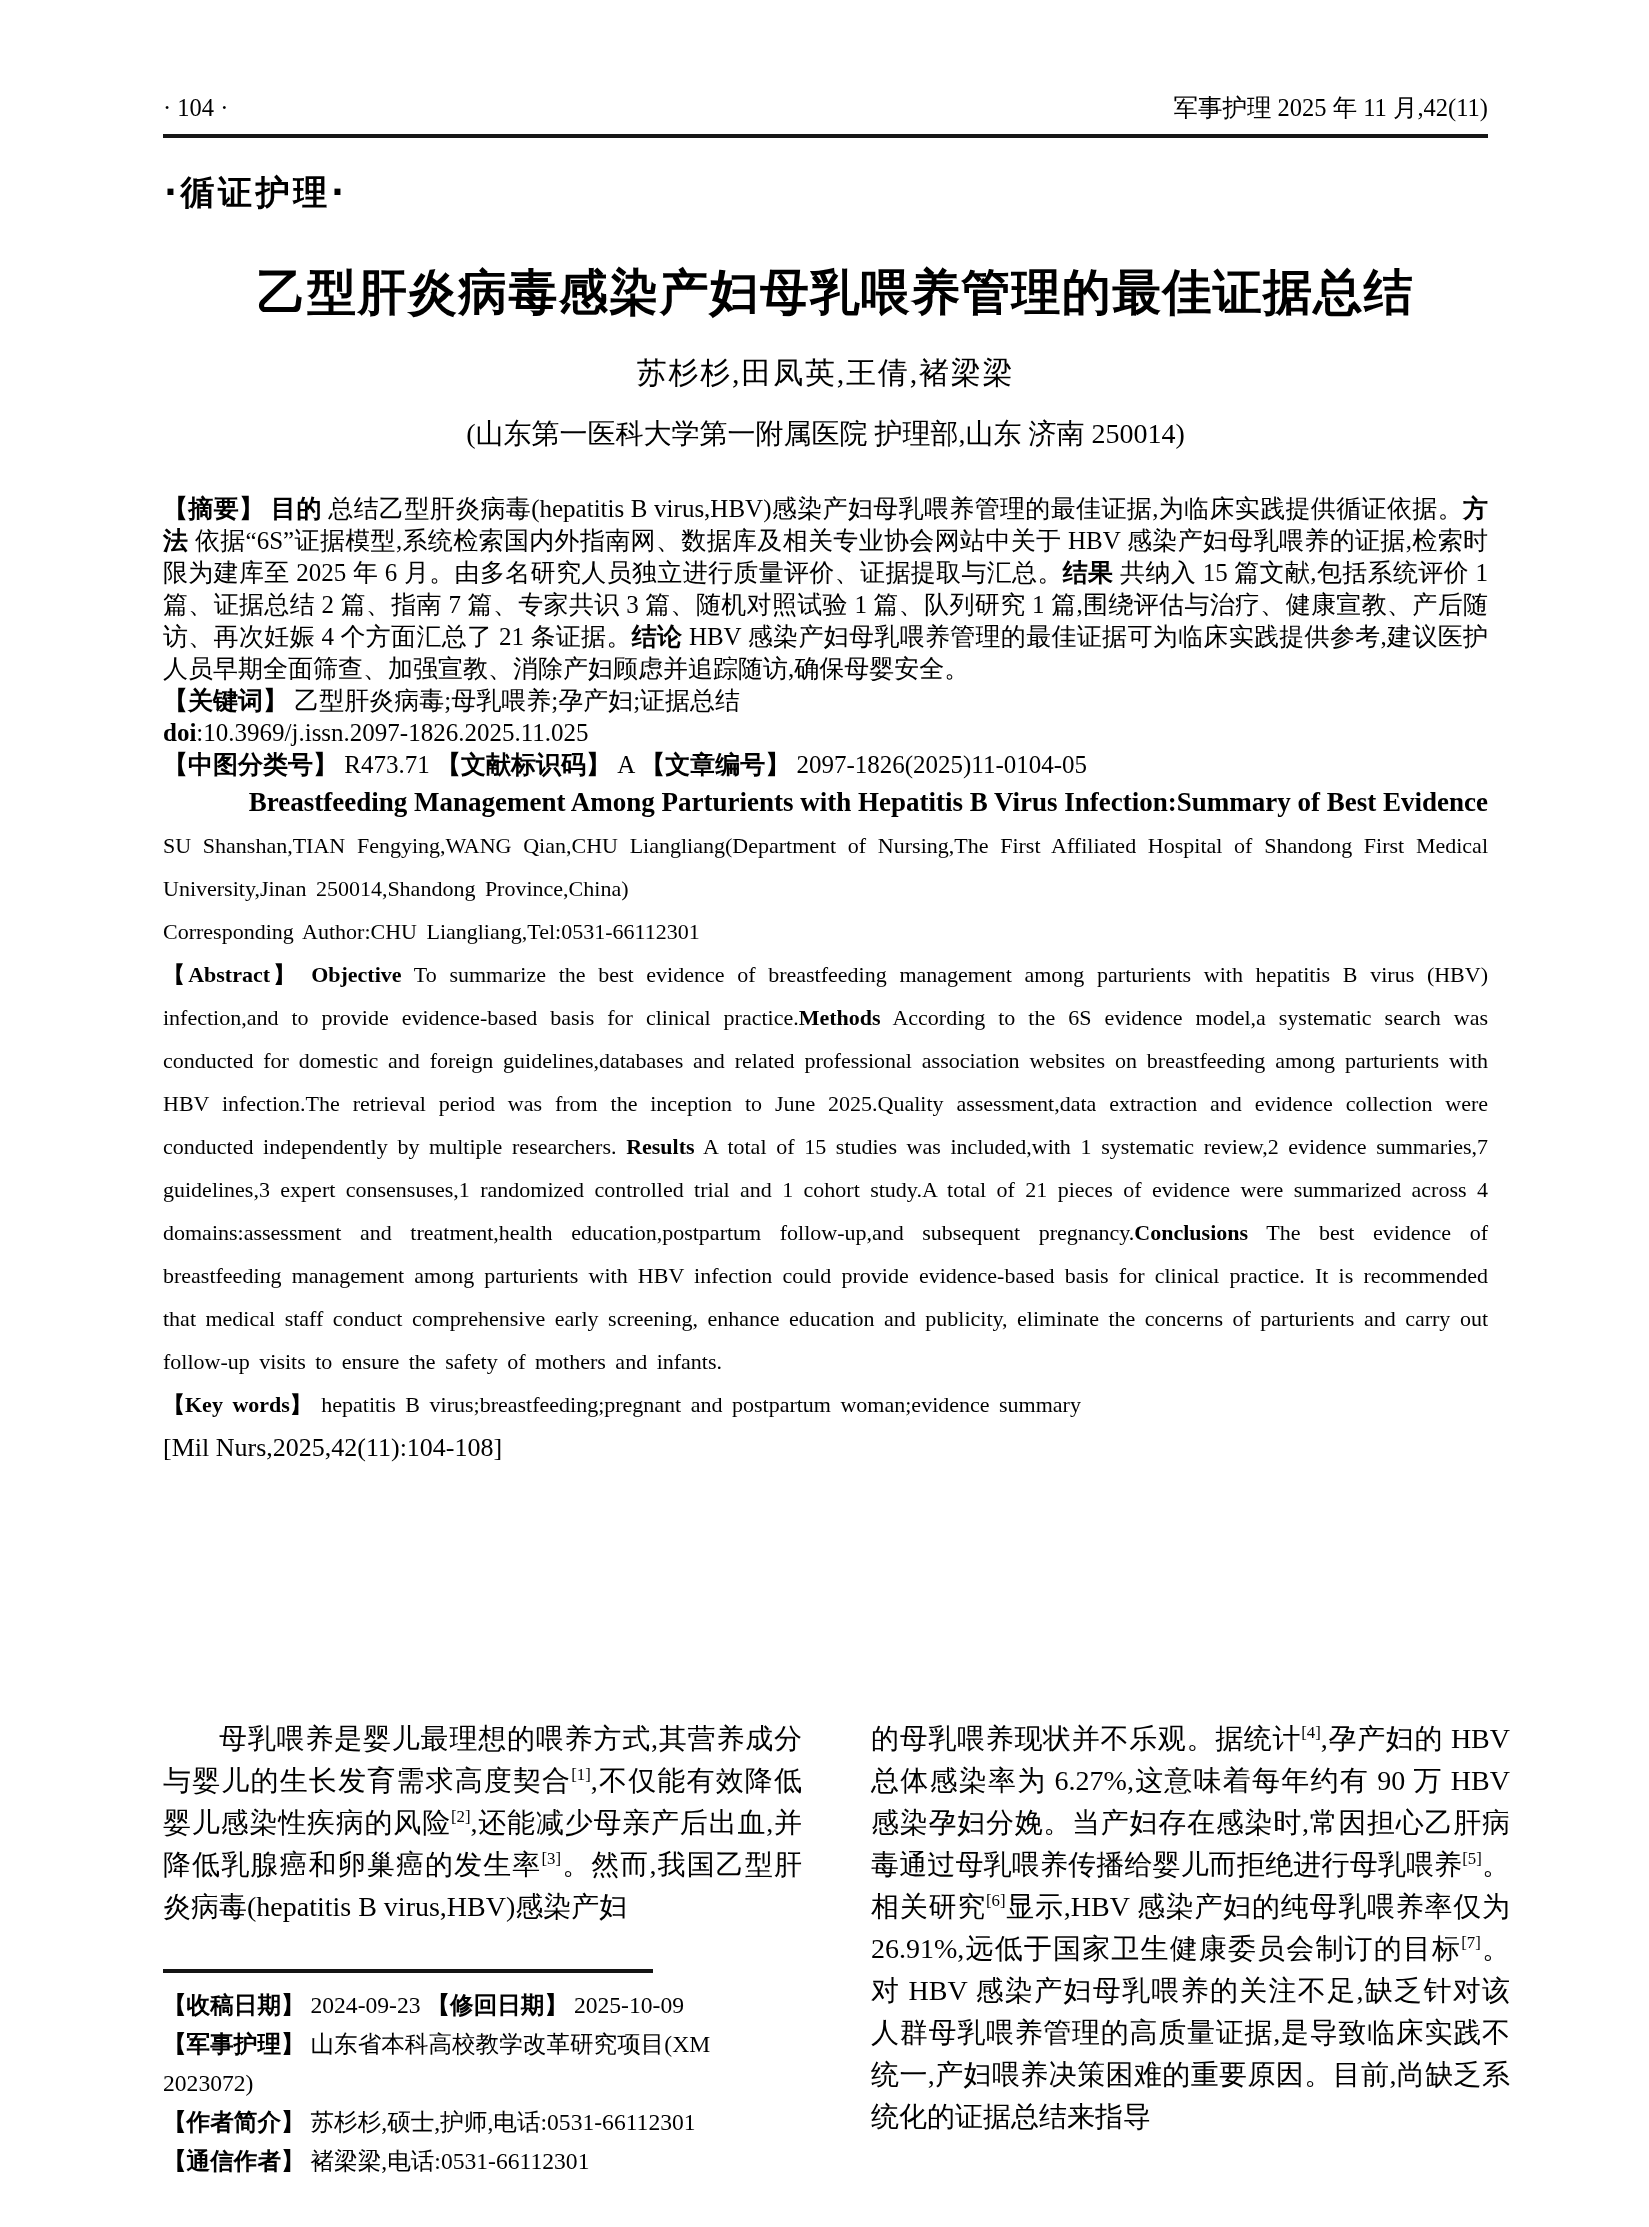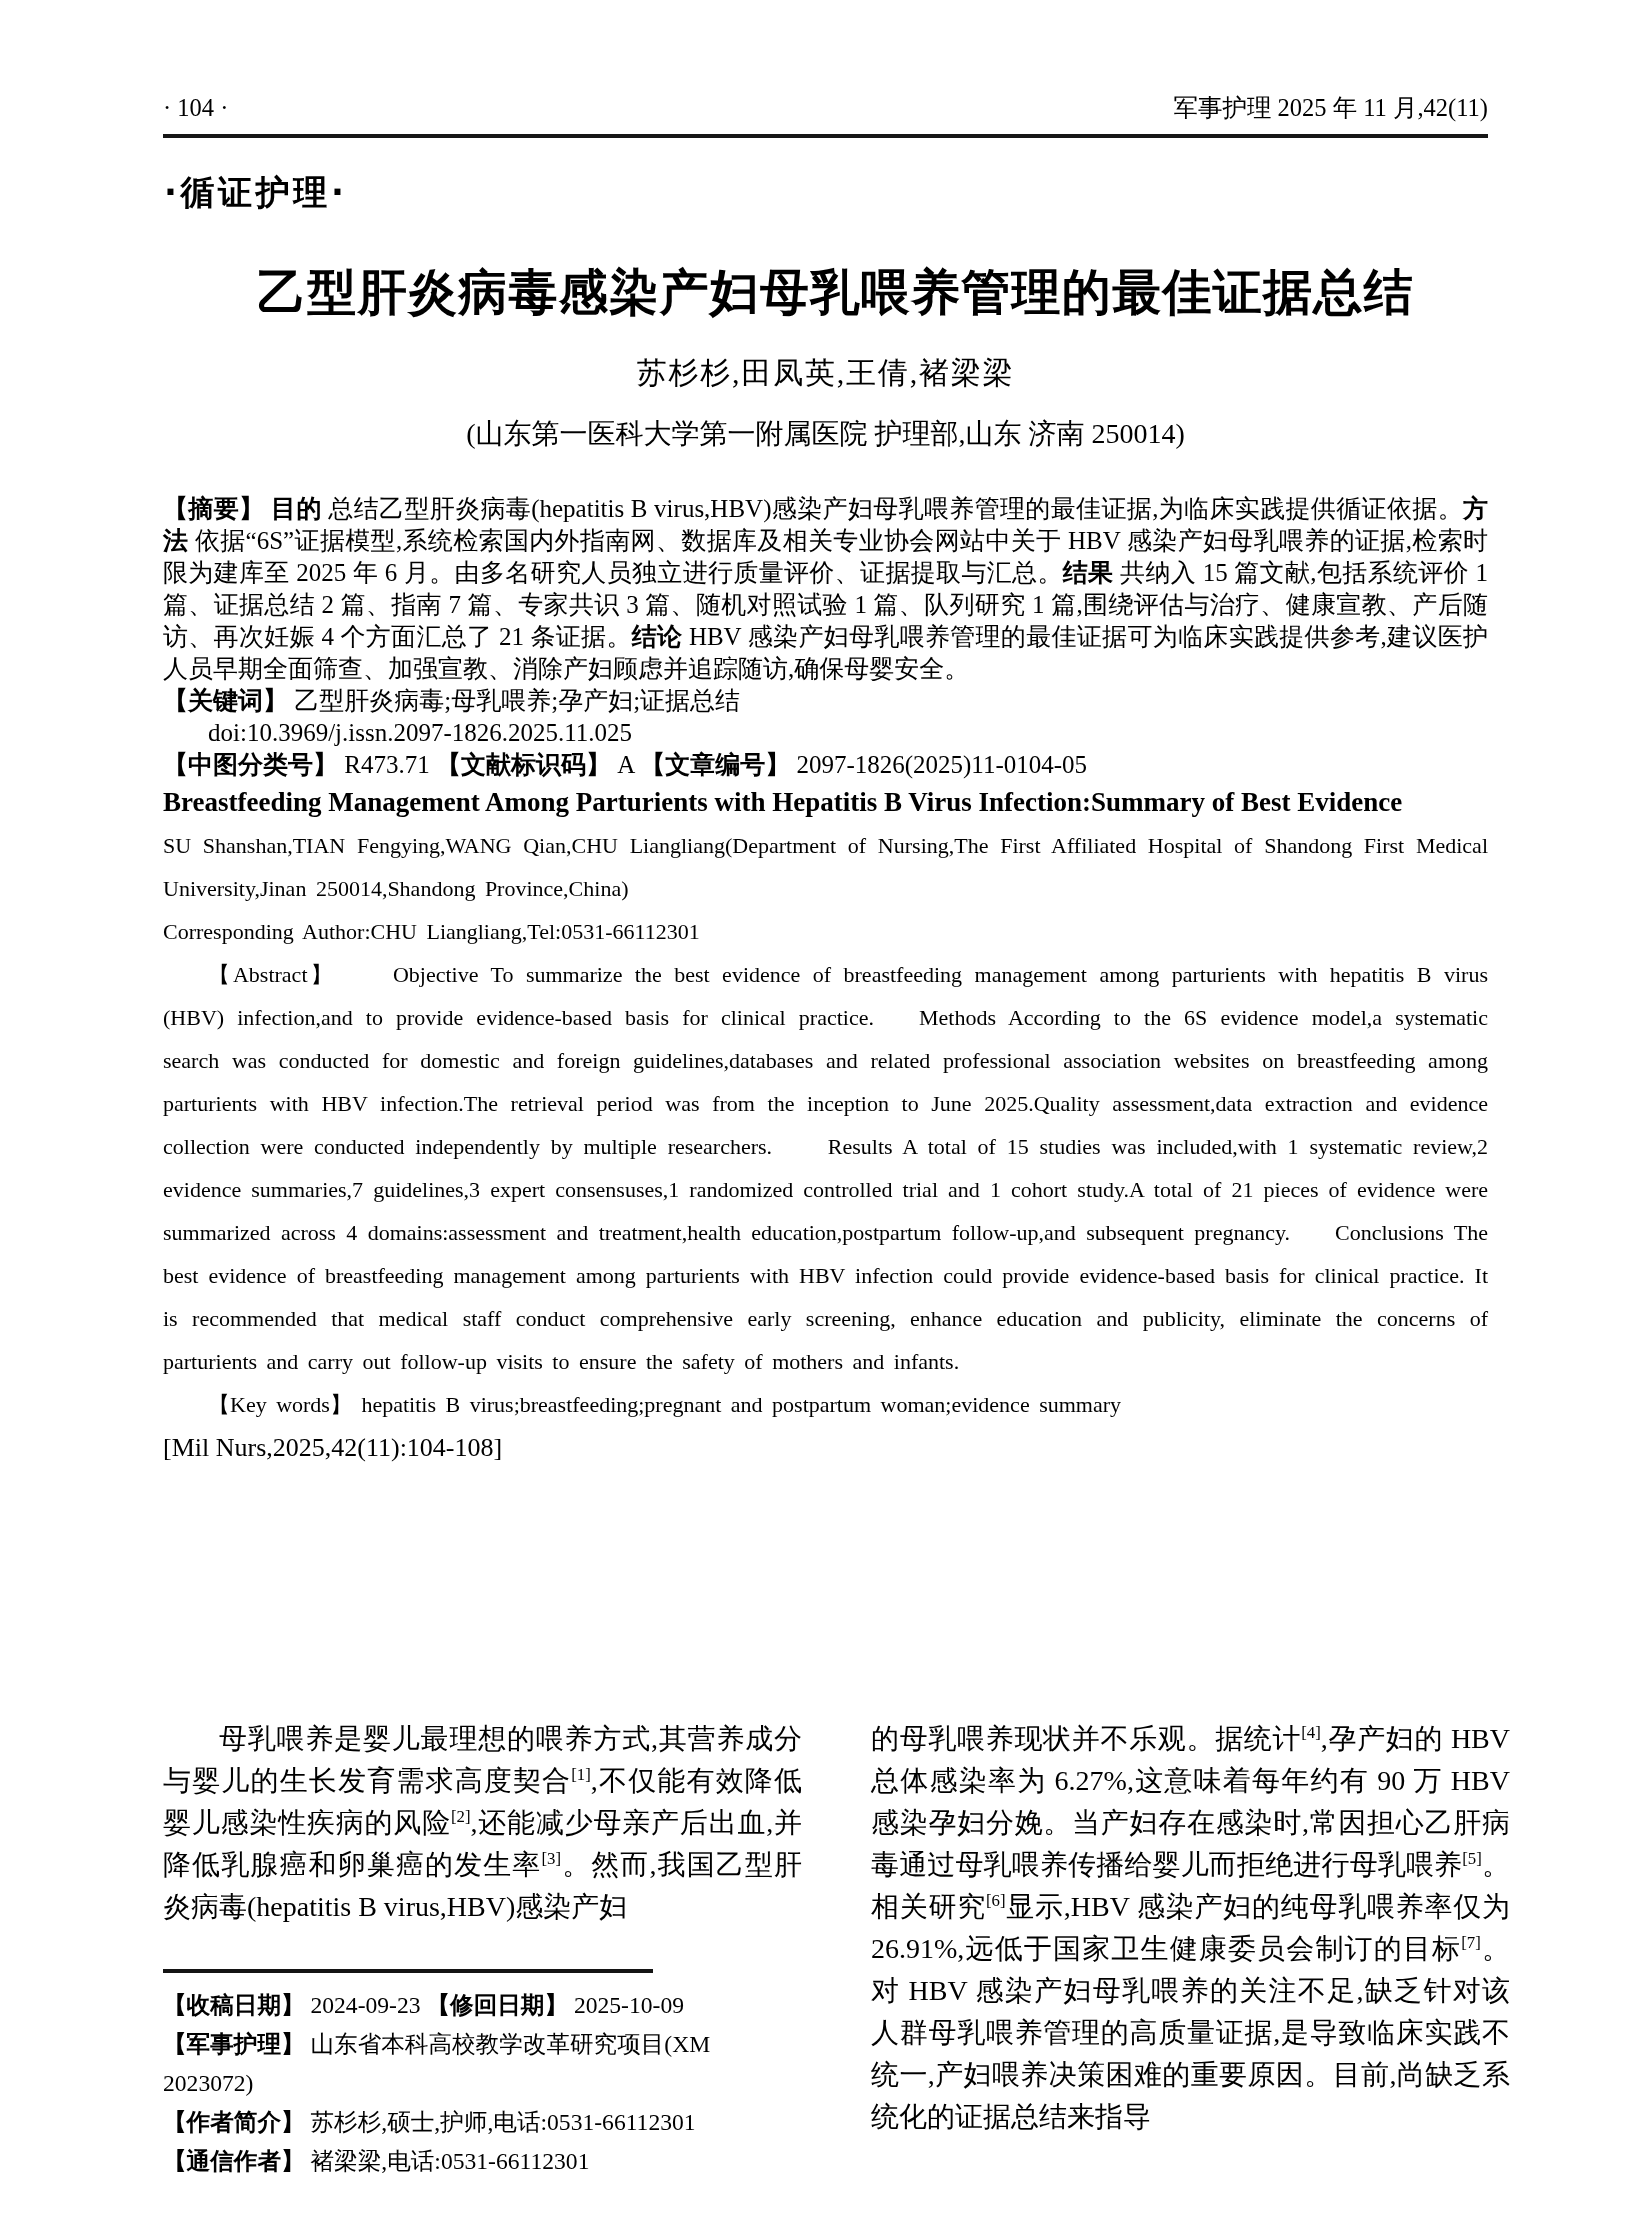--- a/index.html
+++ b/index.html
@@ -13,21 +13,21 @@
   .page-header{
     position:absolute;left:163px;top:91px;width:1325px;
     display:flex;justify-content:space-between;align-items:baseline;
     font-size:24.5px;
   }
   .header-rule{
     position:absolute;left:163px;top:134px;width:1325px;height:0;
     border-top:4.9px solid #161616;
   }
   .hei,.h{font-family:"DejaVu Sans","Liberation Sans",sans-serif;font-weight:700;}
-  .b{font-weight:400;margin-left:45px;}
+  .b{font-weight:700;}
   .sup{font-size:60%;vertical-align:super;line-height:0;}
   .section-label{
     position:absolute;left:164px;top:170px;
     font-family:"DejaVu Sans","Liberation Sans",sans-serif;
     font-weight:700;font-size:34px;letter-spacing:3.6px;
   }
   .title-cn{
     position:absolute;left:163px;top:250px;width:1325px;margin:10px;
     text-align:center;
     font-family:"DejaVu Sans","Liberation Sans",sans-serif;
@@ -40,21 +40,21 @@
   .affiliation-cn{
     position:absolute;left:163px;top:415px;width:1325px;
     text-align:center;font-size:28px;
   }
   .front{position:absolute;left:163px;top:493px;width:1325px;}
   .front p,.front h2{margin:0;}
   .abstract-cn,.kw-cn,.meta-line{
     font-size:25px;line-height:32px;text-align:justify;
   }
   .title-en{
-    font-size:27px;line-height:43px;font-weight:700;text-align:left;
+    font-size:27px;line-height:43px;font-weight:700;text-align:right;
   }
   .en-line,.abstract-en,.kw-en{
     font-size:22px;line-height:43px;text-align:justify;word-spacing:4px;
   }
   .citation{font-size:26px;line-height:43px;text-align:left;}
   .columns{
     position:absolute;left:163px;top:1718px;width:1325px;
     display:flex;gap:69px;
   }
   .col{width:639px;flex:0 0 639px;}

